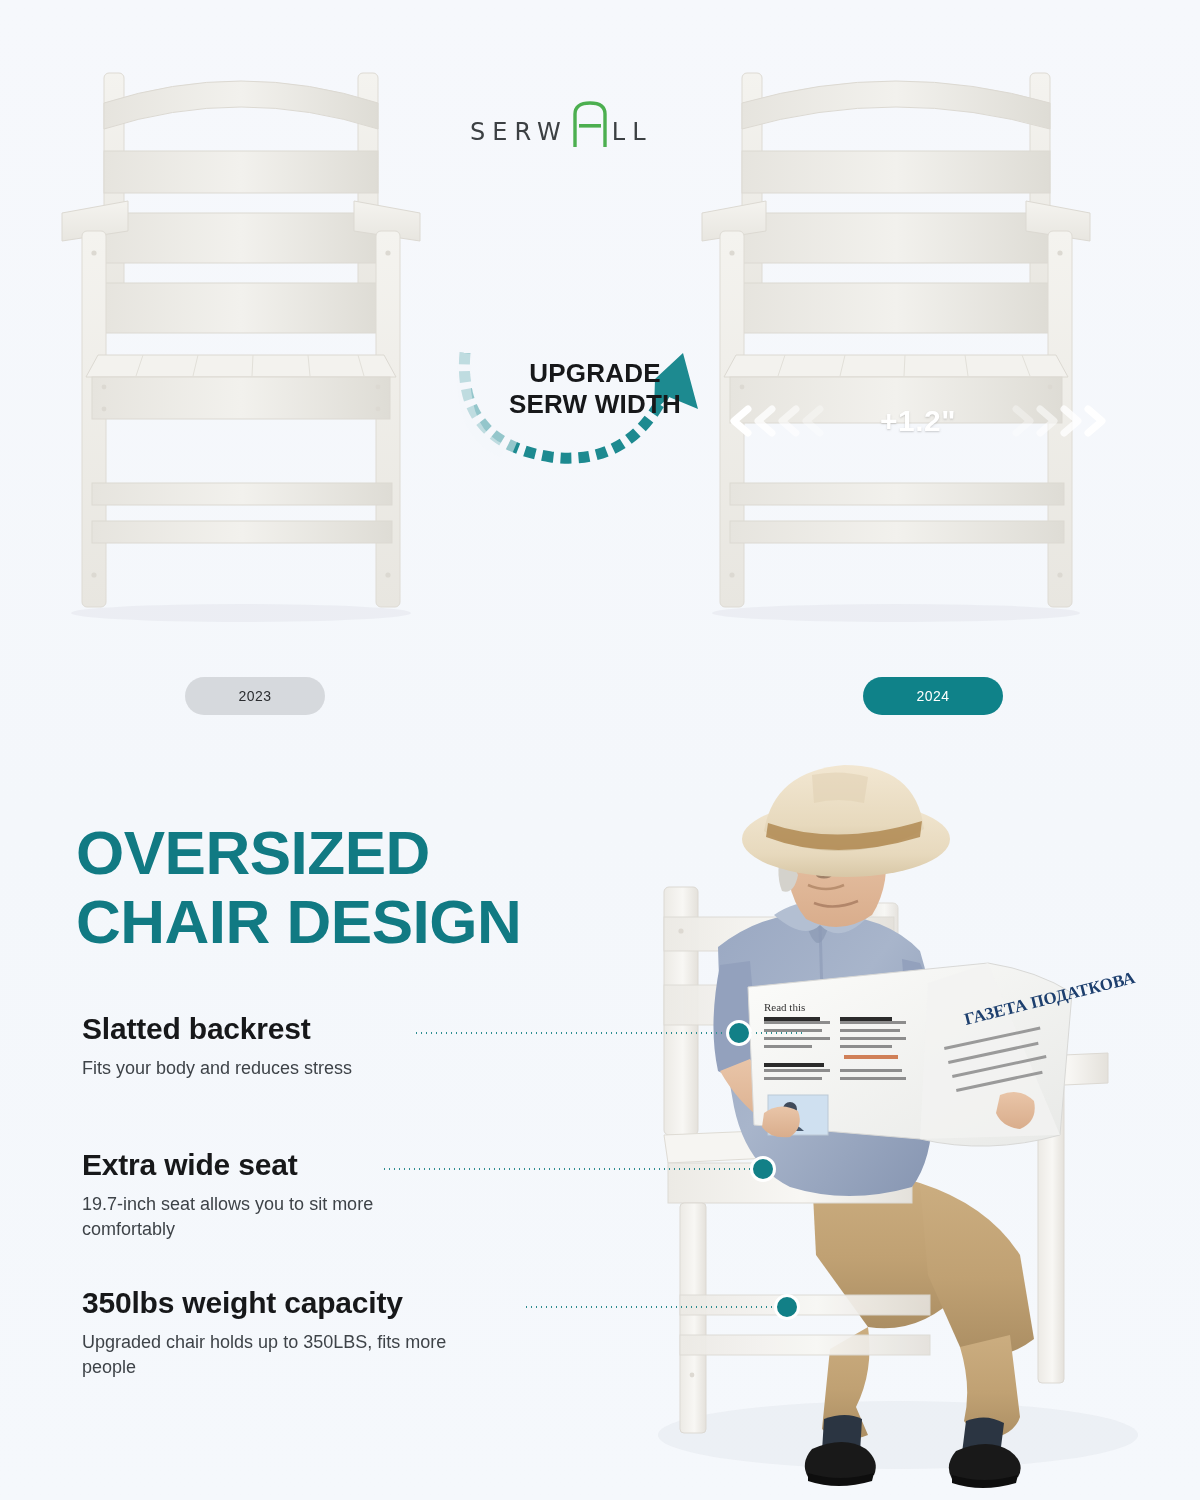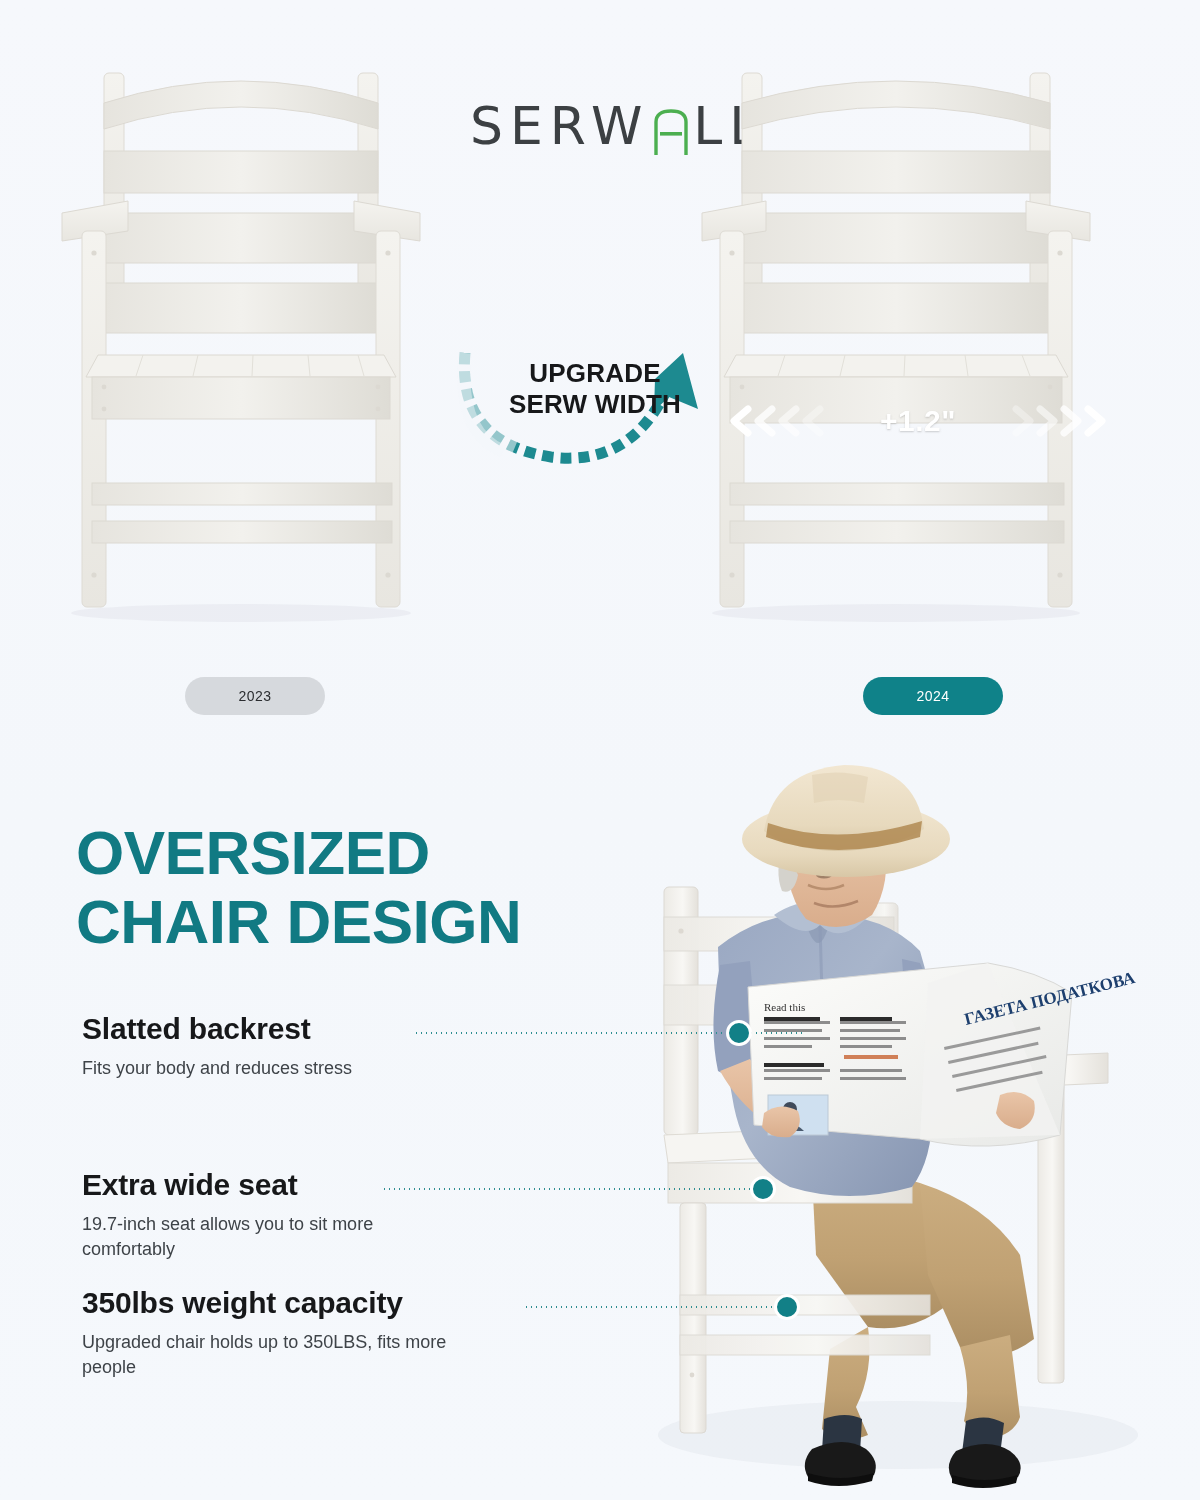--- a/index.html
+++ b/index.html
@@ -7,21 +7,21 @@
     width: 1200px; height: 1500px;
     font-family: "Liberation Sans", sans-serif;
     background: #f5f7fb;
     overflow: hidden;
   }
   .page { position: relative; width: 1200px; height: 1500px;
           background: linear-gradient(180deg,#f6f8fc 0%,#f4f7fb 55%,#f5f8fc 100%); }
 
   
   .logo { position:absolute; left:470px; top:100px; display:flex; align-items:flex-end; }
-  .logo-text { font-size:52px; letter-spacing:7px; color:#3c4043; font-weight:400;
+  .logo-text { font-size:24px; letter-spacing:7px; color:#3c4043; font-weight:400;
                font-family:"DejaVu Sans", sans-serif; line-height:1; }
   .logo-a { position:relative; display:inline-block; width:40px; height:44px; margin:0 2px; }
   .logo-a svg { position:absolute; left:0; bottom:-4px; }
 
   
   .chair-wrap { position:absolute; }
 
   
   .callout { position:absolute; left:455px; top:335px; width:250px; height:140px; }
   .callout-text { position:absolute; left:40px; top:10px; width:200px;
@@ -43,21 +43,21 @@
   .badge-2023 { left:185px; top:677px; width:140px; background:#d6d9dd; color:#2b2d30; }
   .badge-2024 { left:863px; top:677px; width:140px; background:#0f8289; color:#ffffff; }
 
   
   .headline { position:absolute; left:76px; top:818px; width:600px;
               font-size:62px; font-weight:bold; color:#117a83;
               line-height:1.12; letter-spacing:-.5px; }
 
   
   .feature { position:absolute; left:82px; width:640px; }
-  .f1 { top:1012px; } .f2 { top:1148px;margin-top:20px; } .f3 { top:1286px; }
+  .f1 { top:1012px; } .f2 { top:1148px; } .f3 { top:1286px; }
   .f-title { font-size:30px; font-weight:bold; color:#17181a; letter-spacing:-.2px;
              line-height:1.15; display:inline-block; }
   .f-desc { margin-top:9px; font-size:18px; color:#3e4348; line-height:1.42; max-width:380px; }
 
   .leader { position:absolute; height:2px; top:0;
             background-image:radial-gradient(circle, #2d8d90 0.9px, transparent 1.1px);
             background-size:5px 2px; background-repeat:repeat-x; }
   .dot { position:absolute; width:26px; height:26px; border-radius:50%;
          background:#128087; border:3px solid #ffffff; box-sizing:border-box; }
 

